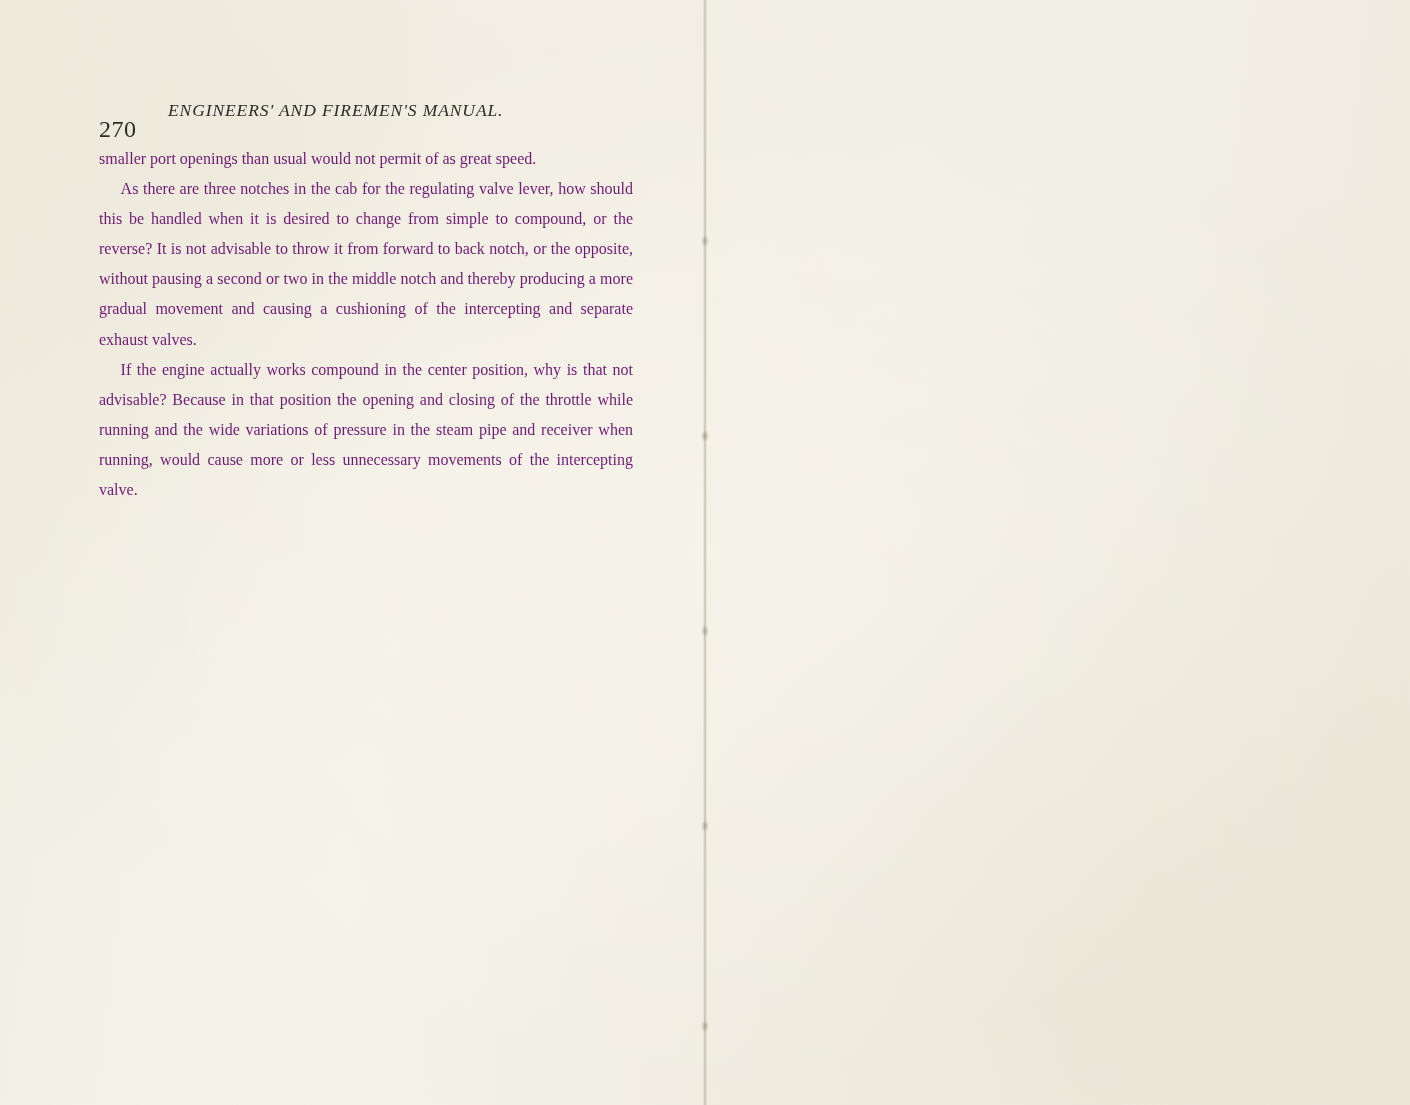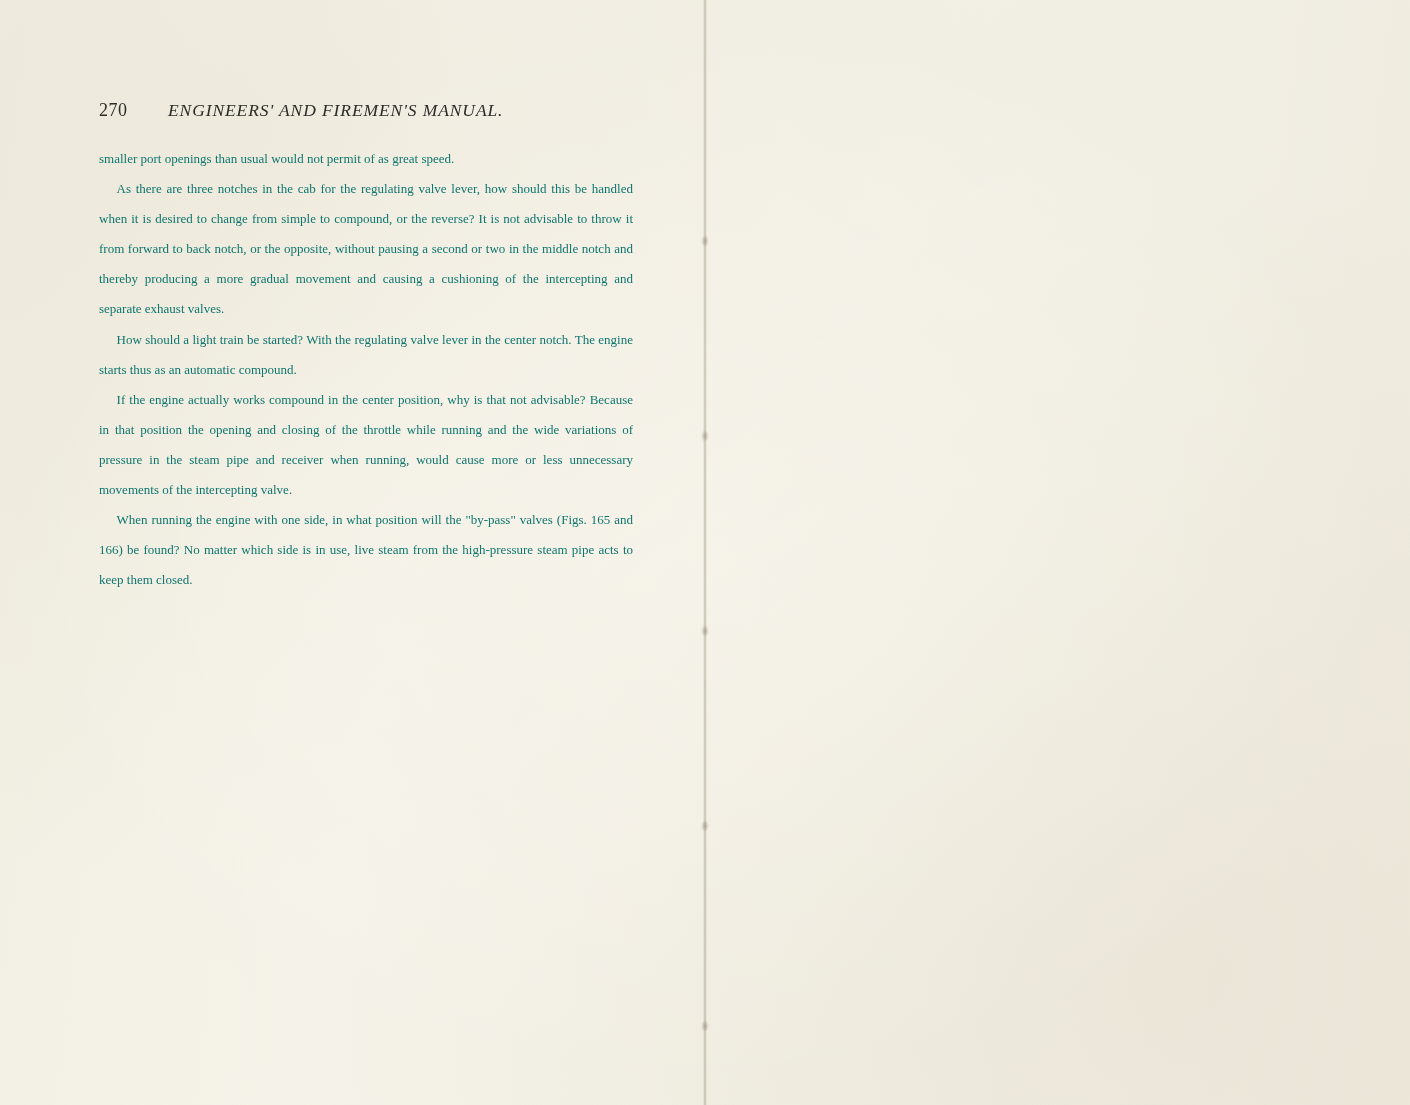--- a/index.html
+++ b/index.html
@@ -37,33 +37,33 @@
   .page-left{left:0;width:703px;}
   .page-right{left:707px;width:703px;}
 
   .runhead{
     position:absolute;top:100px;height:24px;
     font-style:italic;font-weight:400;
     font-size:17.5px;letter-spacing:.9px;
     color:#2c2c28;white-space:nowrap;
   }
   .folio{
-    position:absolute;top:100px;
-    font-style:normal;font-size:18px;letter-spacing:.5px;color:#2c2c28;text-align:right;
+    position:absolute;top:116px;
+    font-style:normal;font-size:24px;letter-spacing:.5px;color:#2c2c28;text-align:right;
   }
   .rh-left-title{left:168px;}
   .rh-left-folio{left:99px;}
 
   .col{
     position:absolute;
     width:534px;
-    font-size:13px;
+    font-size:16px;
     line-height:30.1px;
     text-align:justify;
-    color:#0f766e;
+    color:#701a75;
   }
   .col-left{left:99px;top:144px;}
 
   .col p{margin:0;text-indent:1.35em;}
   .col p.noindent{text-indent:0;}
 </style>
 </head>
 <body>
 
 <div class="paper-texture"></div>
@@ -71,23 +71,21 @@
 <div class="spread">
 
   <div class="page page-left">
 
     <div class="folio rh-left-folio">270</div>
     <div class="runhead rh-left-title">ENGINEERS' AND FIREMEN'S MANUAL.</div>
 
     <div class="col col-left">
       <p class="noindent">smaller port openings than usual would not permit of as great speed.</p>
       <p>As there are three notches in the cab for the regulating valve lever, how should this be handled when it is desired to change from simple to compound, or the reverse?  It is not advisable to throw it from forward to back notch, or the opposite, without pausing a second or two in the middle notch and thereby producing a more gradual movement and causing a cushioning of the intercepting and separate exhaust valves.</p>
-      <p>How should a light train be started?  With the regulating valve lever in the center notch. The engine starts thus as an automatic compound.</p>
       <p>If the engine actually works compound in the center position, why is that not advisable?  Because in that position the opening and closing of the throttle while running and the wide variations of pressure in the steam pipe and receiver when running, would cause more or less unnecessary movements of the intercepting valve.</p>
-      <p>When running the engine with one side, in what position will the "by-pass" valves (Figs. 165 and 166) be found?  No matter which side is in use, live steam from the high-pressure steam pipe acts to keep them closed.</p>
     </div>
   </div>
 
   <div class="gutter"></div>
   <div class="stitch" style="top:235px"></div>
   <div class="stitch" style="top:430px"></div>
   <div class="stitch" style="top:625px"></div>
   <div class="stitch" style="top:820px"></div>
   <div class="stitch" style="top:1020px"></div>
 

